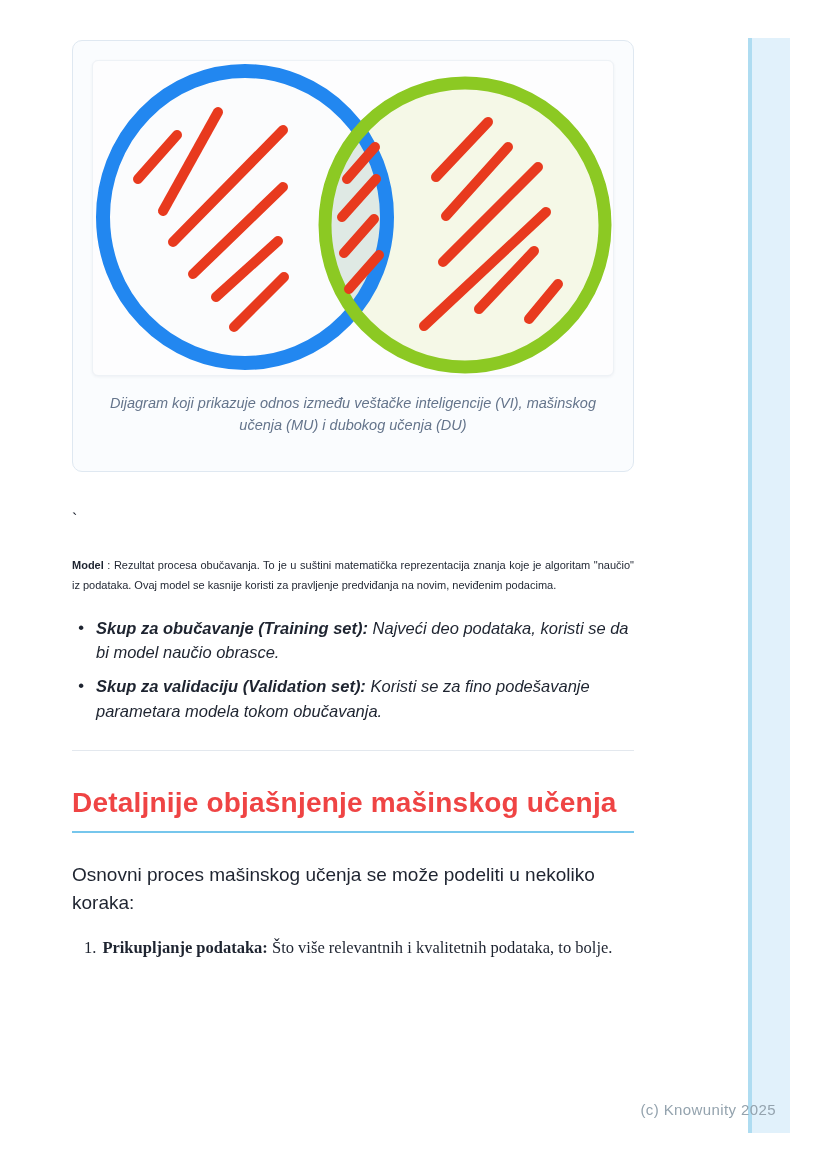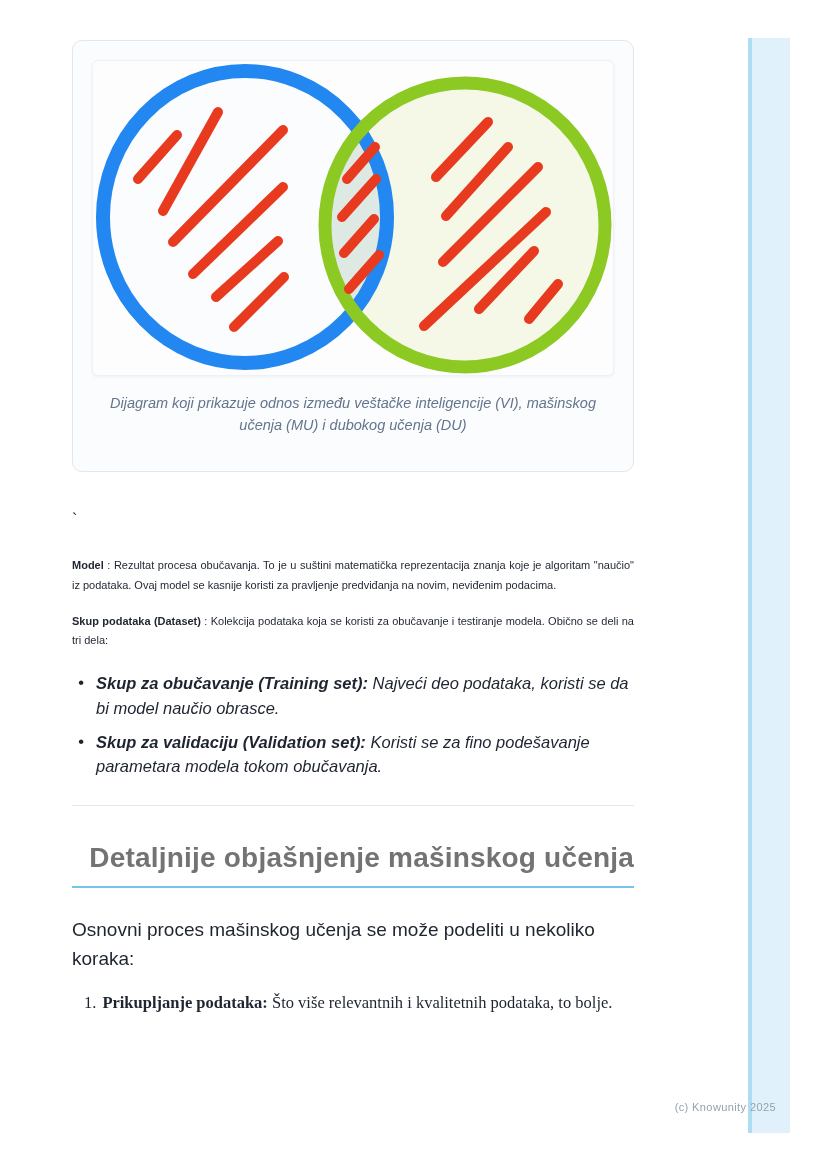--- a/index.html
+++ b/index.html
@@ -87,41 +87,40 @@
   }
   .divider {
     border:none;
     border-top:1px solid #e3e8ee;
     margin-top:26px;
   }
   .section-heading {
     margin-top:36px;
     font-size:28px;
     font-weight:700;
-    color:#737373;
+    color:#ef4444;
     letter-spacing:0.2px;
-    text-align:right;
   }
   .heading-rule {
     margin-top:12px;
     width:100%; height:0;
     border-top:2px solid #76c6ec;
   }
   .intro { margin-top:28px; font-size:19px; line-height:1.5; }
   .numbered { list-style:none; margin-top:18px;font-family:Liberation Serif, serif; }
   .numbered li {
     padding-left:12px;
     font-size:16.5px;
     line-height:1.5;
   }
   .numbered .num { margin-right:6px; }
   .watermark {
     position:absolute;
     top:1101px; right:52px;
-    font-size:11px;
+    font-size:15px;
     letter-spacing:0.4px;
     color:#94a3ae;
     z-index:3;
     padding-left:44px;
   }
 </style>
 </head>
 <body>
 
 <div class="page">
@@ -172,23 +171,20 @@
       </div>
       <figcaption>Dijagram koji prikazuje odnos između veštačke inteligencije (VI), mašinskog učenja (MU) i dubokog učenja (DU)</figcaption>
     </figure>
 
     <p class="stray">`</p>
 
     <p class="para">
       <strong>Model</strong><span> : </span><span>Rezultat procesa obučavanja. To je u suštini matematička reprezentacija znanja koje je algoritam "naučio" iz podataka. Ovaj model se kasnije koristi za pravljenje predviđanja na novim, neviđenim podacima.</span>
     </p>
 
-    <p class="para p2">
-      <strong>Skup podataka (Dataset)</strong><span> : </span><span>Kolekcija podataka koja se koristi za obučavanje i testiranje modela. Obično se deli na tri dela:</span>
-    </p>
 
     <ul class="bullets">
       <li>
         <span class="b-lead">Skup za obučavanje (Training set):</span><span> Najveći deo podataka, koristi se da bi model naučio obrasce.</span>
       </li>
       <li>
         <span class="b-lead">Skup za validaciju (Validation set):</span><span> Koristi se za fino podešavanje parametara modela tokom obučavanja.</span>
       </li>
     </ul>
 

